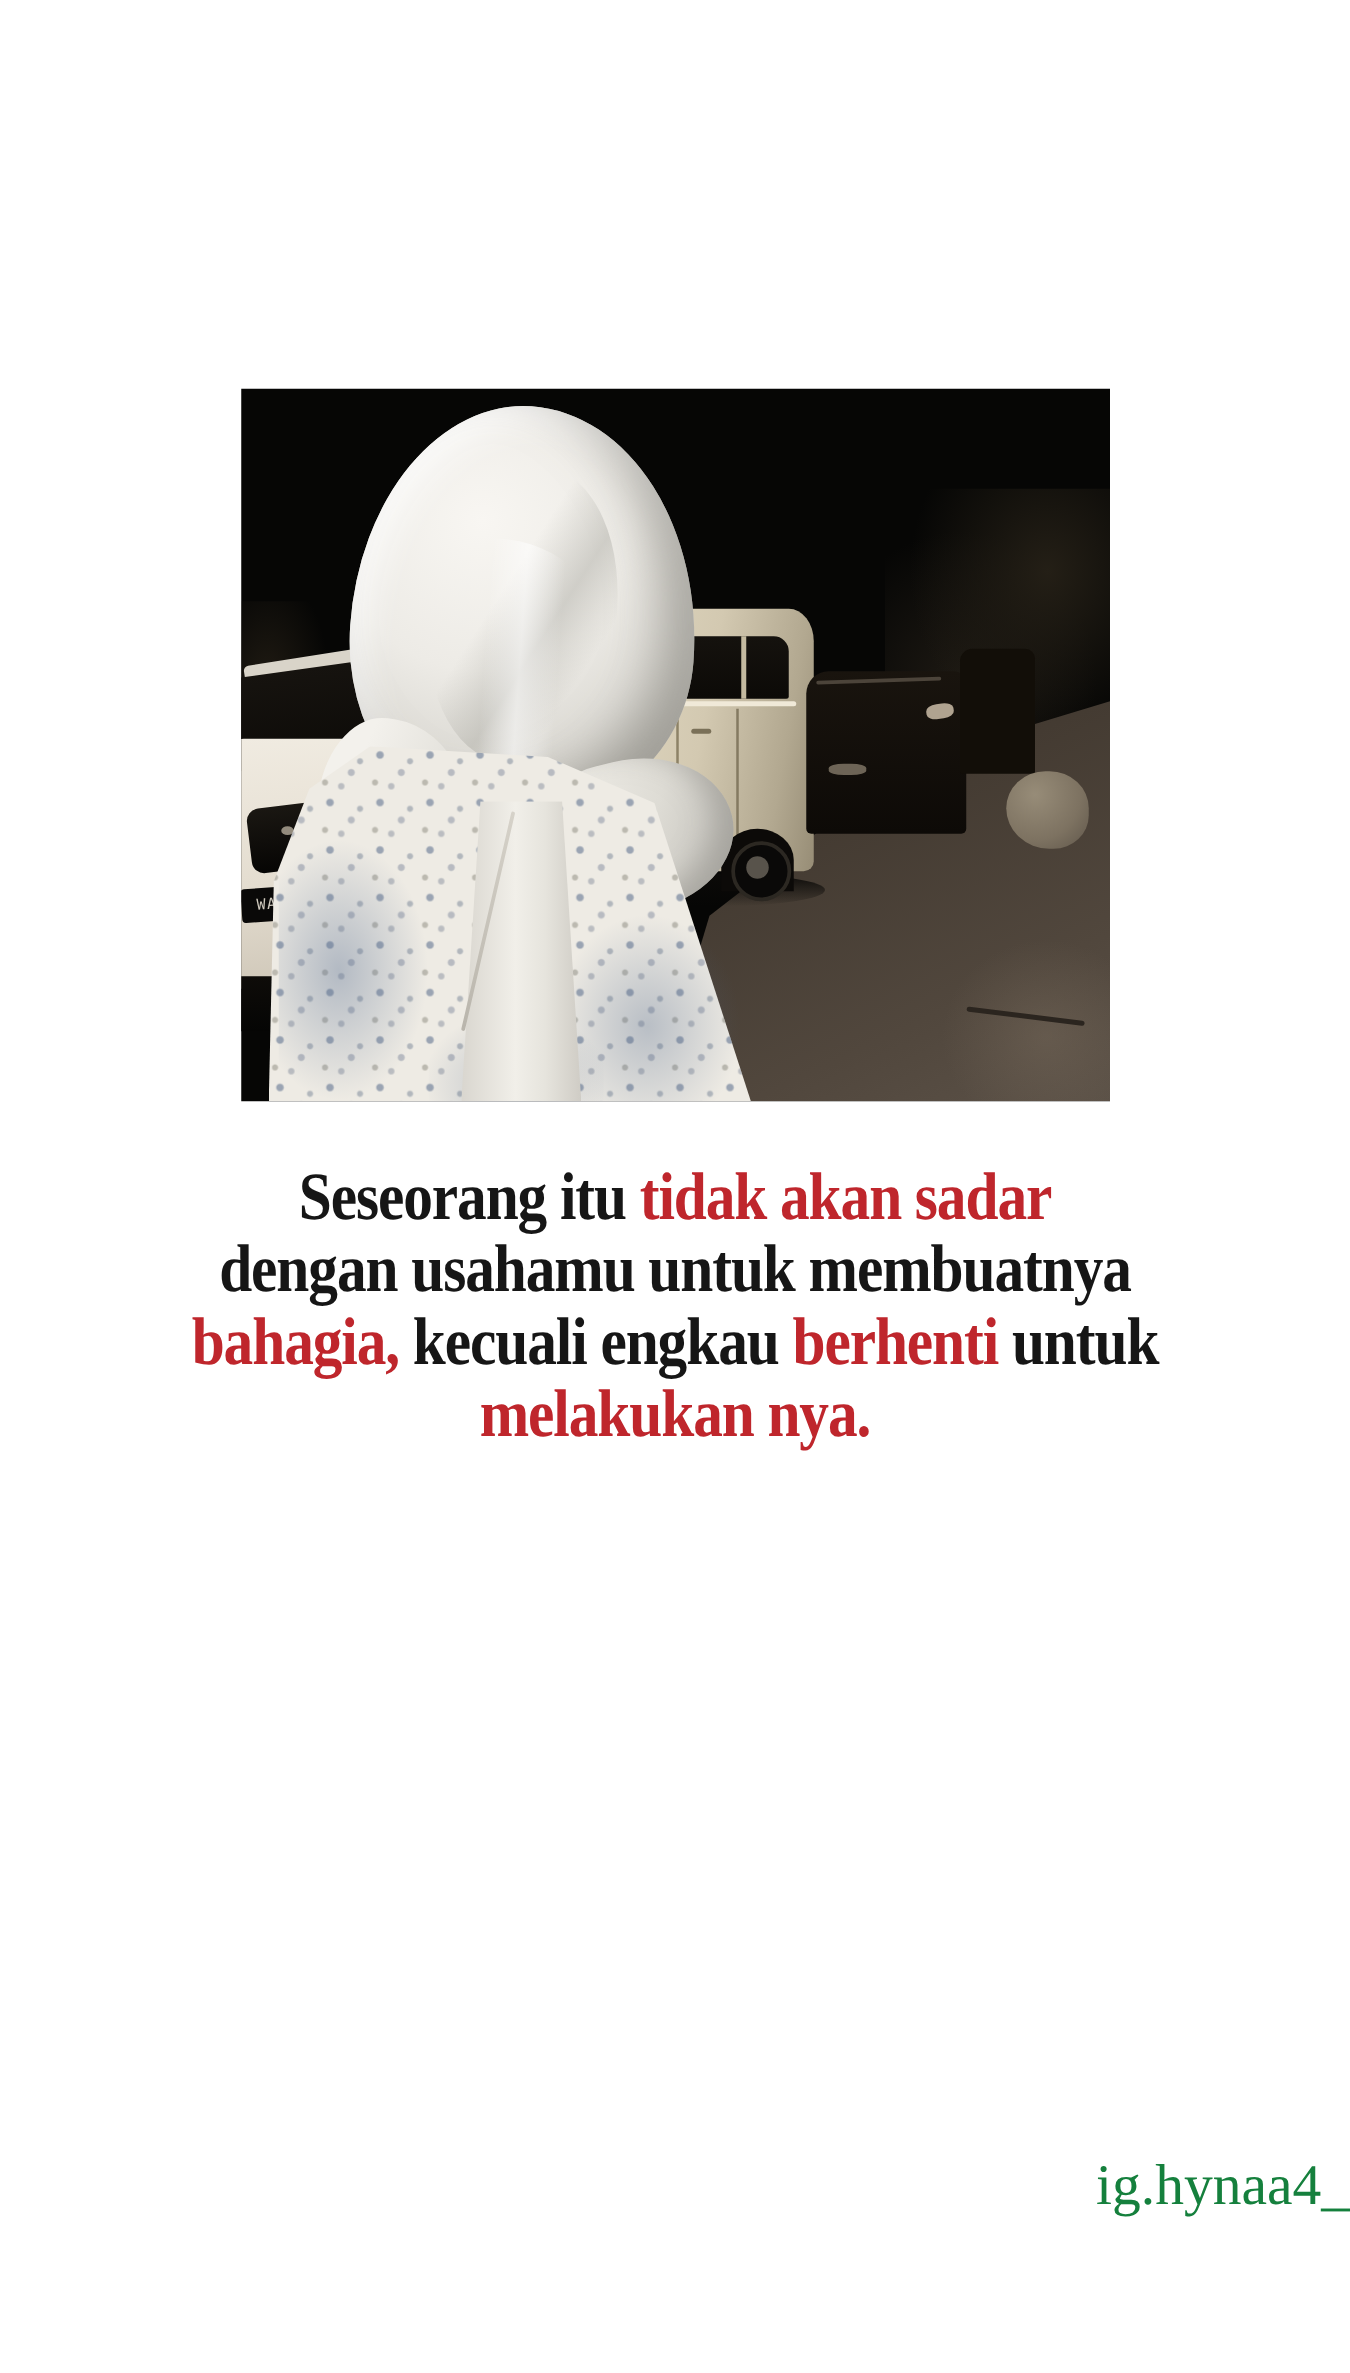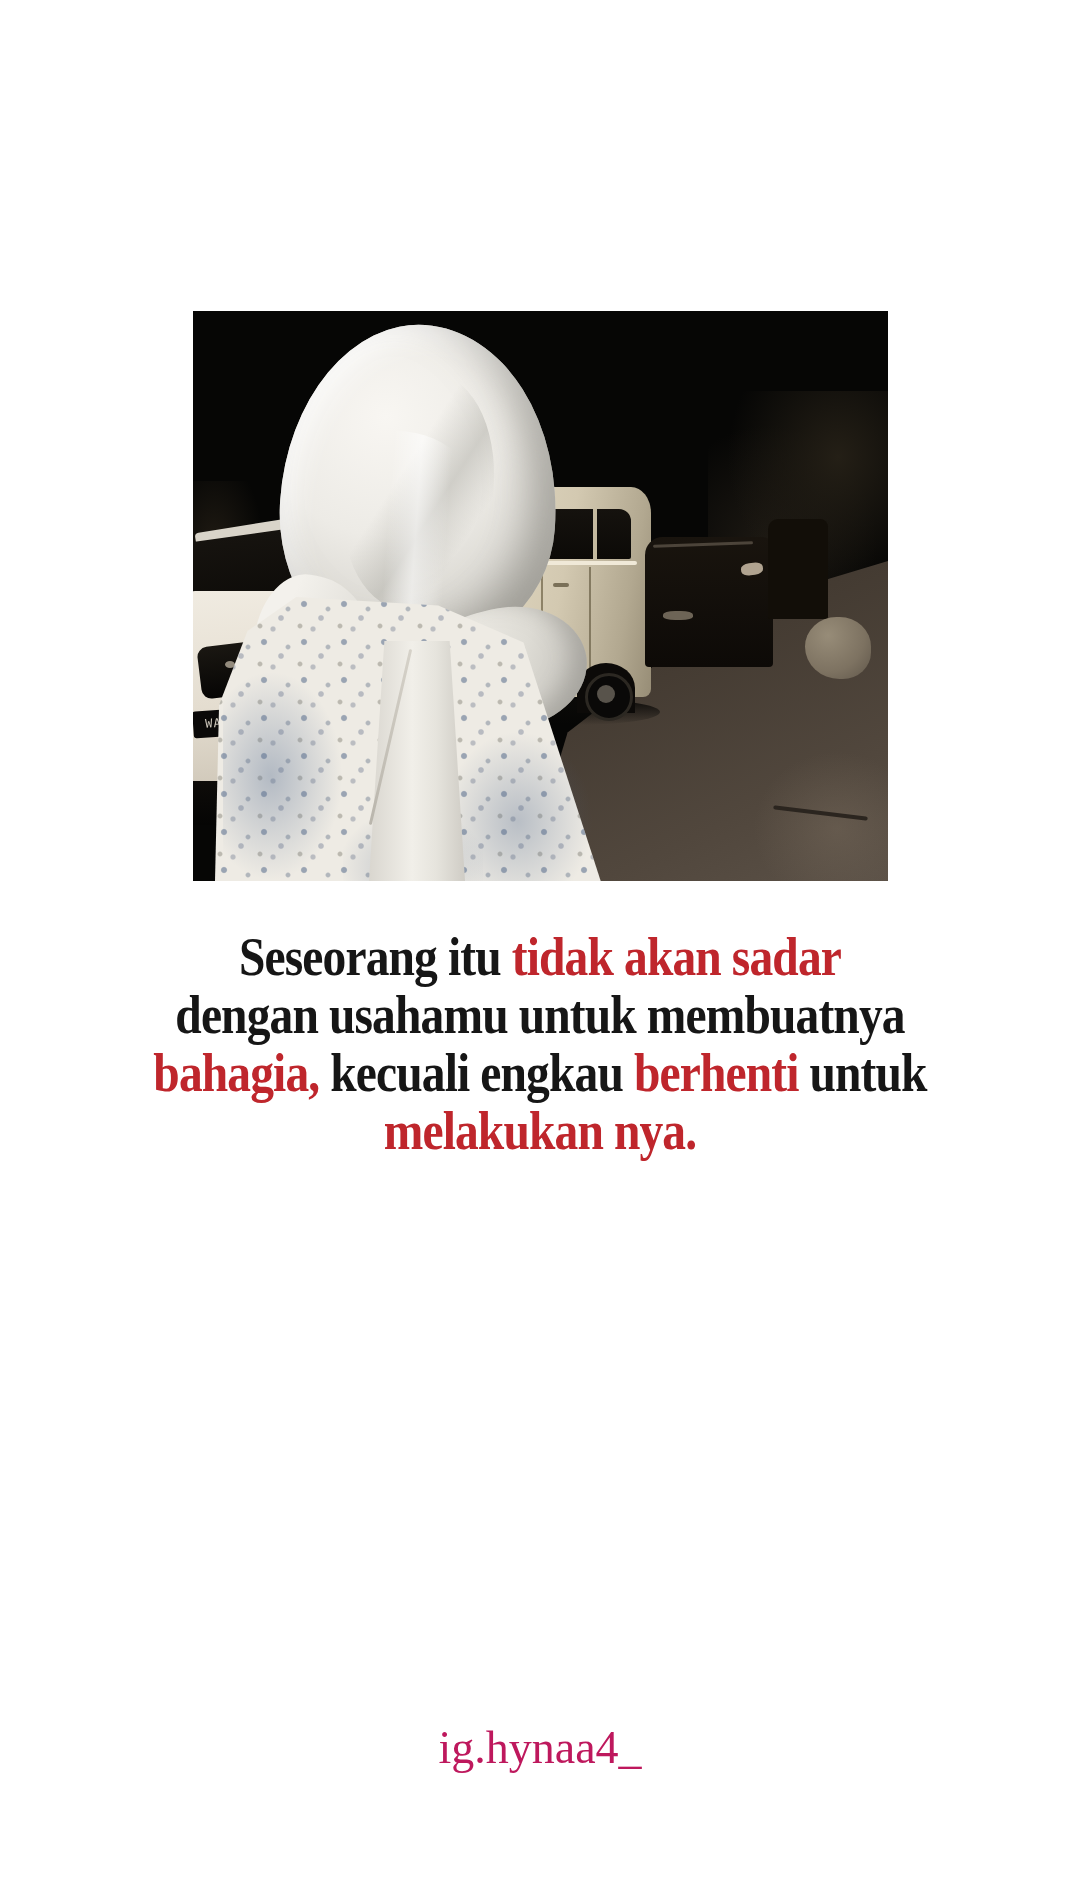--- a/index.html
+++ b/index.html
@@ -131,23 +131,23 @@
     color:var(--ink);
     transform:scaleX(.88);
     transform-origin:50% 0;
   }
   .quote [data-color="red"]{color:var(--red);}
   .quote [data-color="black"]{color:var(--ink);}
 
   
   .watermark{
     position:absolute;left:0;right:0;top:1722px;
-    text-align:center;
+    text-align:right;
     font-size:46px;line-height:52px;
-    color:#be185d;
+    color:#15803d;
     letter-spacing:0;
   }
 </style>
 </head>
 <body>
 
 <div class="canvas">
 
   <div class="photo">
     <div class="foliage-right"></div>

